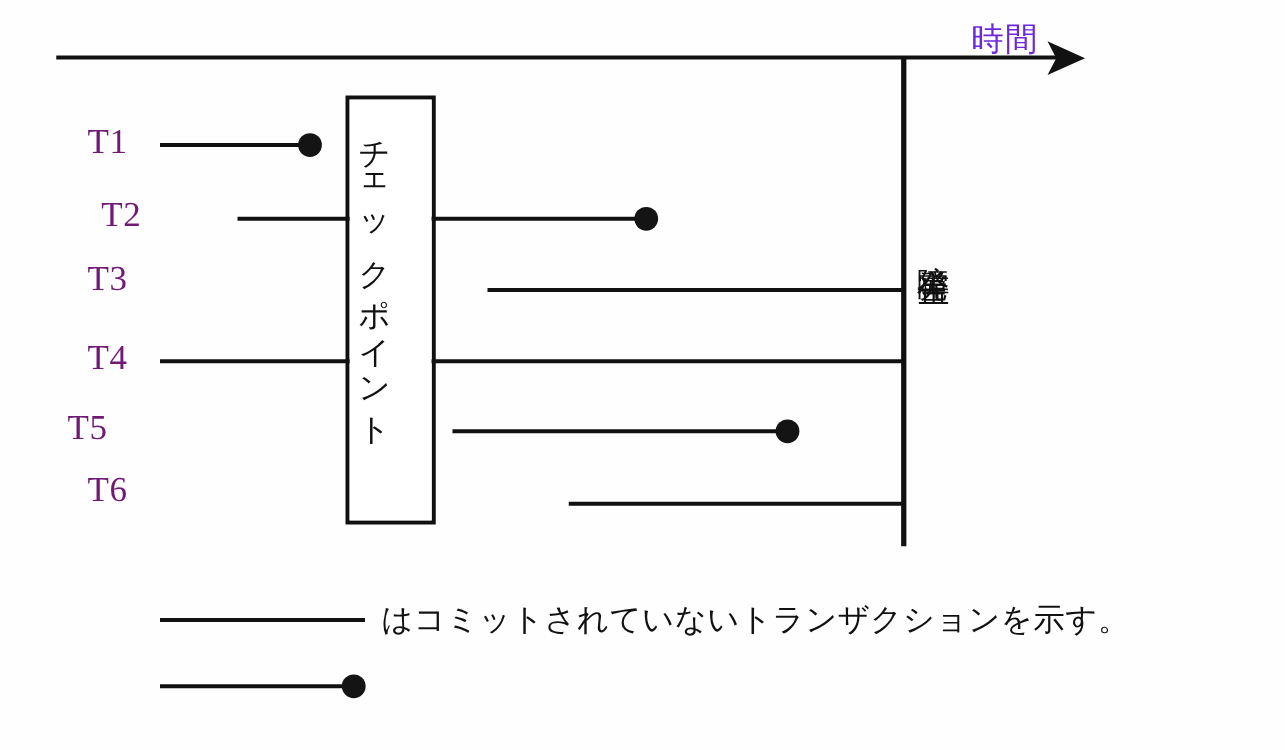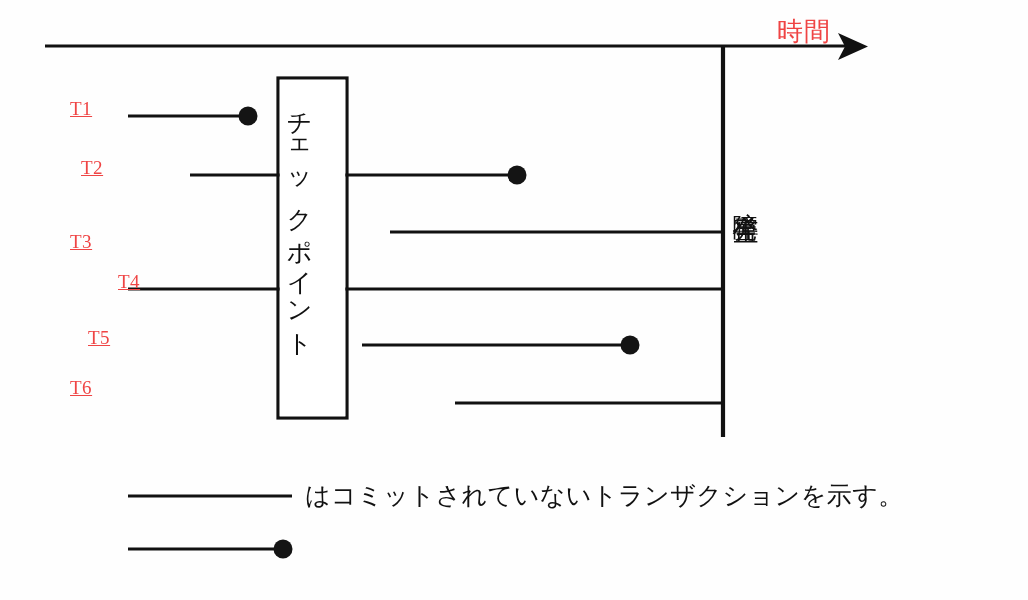--- a/index.html
+++ b/index.html
@@ -24,32 +24,31 @@
   }
   svg.canvas {
     position: absolute;
     left: 0; top: 0;
     width: 1028px;
     height: 600px;
   }
   .txn-label {
     position: absolute;
     font-family: "Liberation Serif", "DejaVu Serif", serif;
-    font-size: 19px;
+    font-size: 28px;
     letter-spacing: 0.5px;
-    color: #ef4444;
+    color: #701a75;
     white-space: nowrap;
     text-align: left;
-    text-decoration: underline;
   }
   .axis-label {
     position: absolute;
     font-family: "DejaVu Sans", "Liberation Sans", sans-serif;
     font-size: 26px;
-    color: #ef4444;
+    color: #6d28d9;
     white-space: nowrap;
     letter-spacing: 1px;
   }
   .vertical-label {
     position: absolute;
     font-family: "DejaVu Sans", "Liberation Sans", sans-serif;
     font-size: 26px;
     color: #111111;
     writing-mode: vertical-rl;
     text-orientation: upright;
@@ -107,23 +106,23 @@
       </g>
 
     <line x1="128" y1="496" x2="292" y2="496" stroke="#111111" stroke-width="3.2"></line>
     <line x1="128" y1="549" x2="283" y2="549" stroke="#111111" stroke-width="3.2"></line>
     <circle cx="283" cy="549" r="9.5" fill="#141414"></circle>
   </svg>
 
   <div id="txn-labels">
       <div class="txn-label" style="left: 70px; top: 98px;">T1</div>
       <div class="txn-label" style="left: 81px; top: 157px;">T2</div>
-      <div class="txn-label" style="left: 70px; top: 231px;">T3</div>
-      <div class="txn-label" style="left: 70px; top: 271px; margin-left: 48px;">T4</div>
-      <div class="txn-label" style="left: 88px; top: 327px;">T5</div>
+      <div class="txn-label" style="left: 70px; top: 208px;">T3</div>
+      <div class="txn-label" style="left: 70px; top: 271px;">T4</div>
+      <div class="txn-label" style="left: 54px; top: 327px;">T5</div>
       <div class="txn-label" style="left: 70px; top: 377px;">T6</div>
     </div>
 
   <div class="axis-label" style="left:777px; top:14px;">時間</div>
 
   <div class="vertical-label" style="left:733px; top:192px;">障害発生</div>
 
   <div class="checkpoint-text" style="left:287px; top:95px;">チェックポイント</div>
 
   <div class="legend-text" style="left:305px; top:479px;font-family:Liberation Mono, monospace;">はコミットされていないトランザクションを示す。</div>

